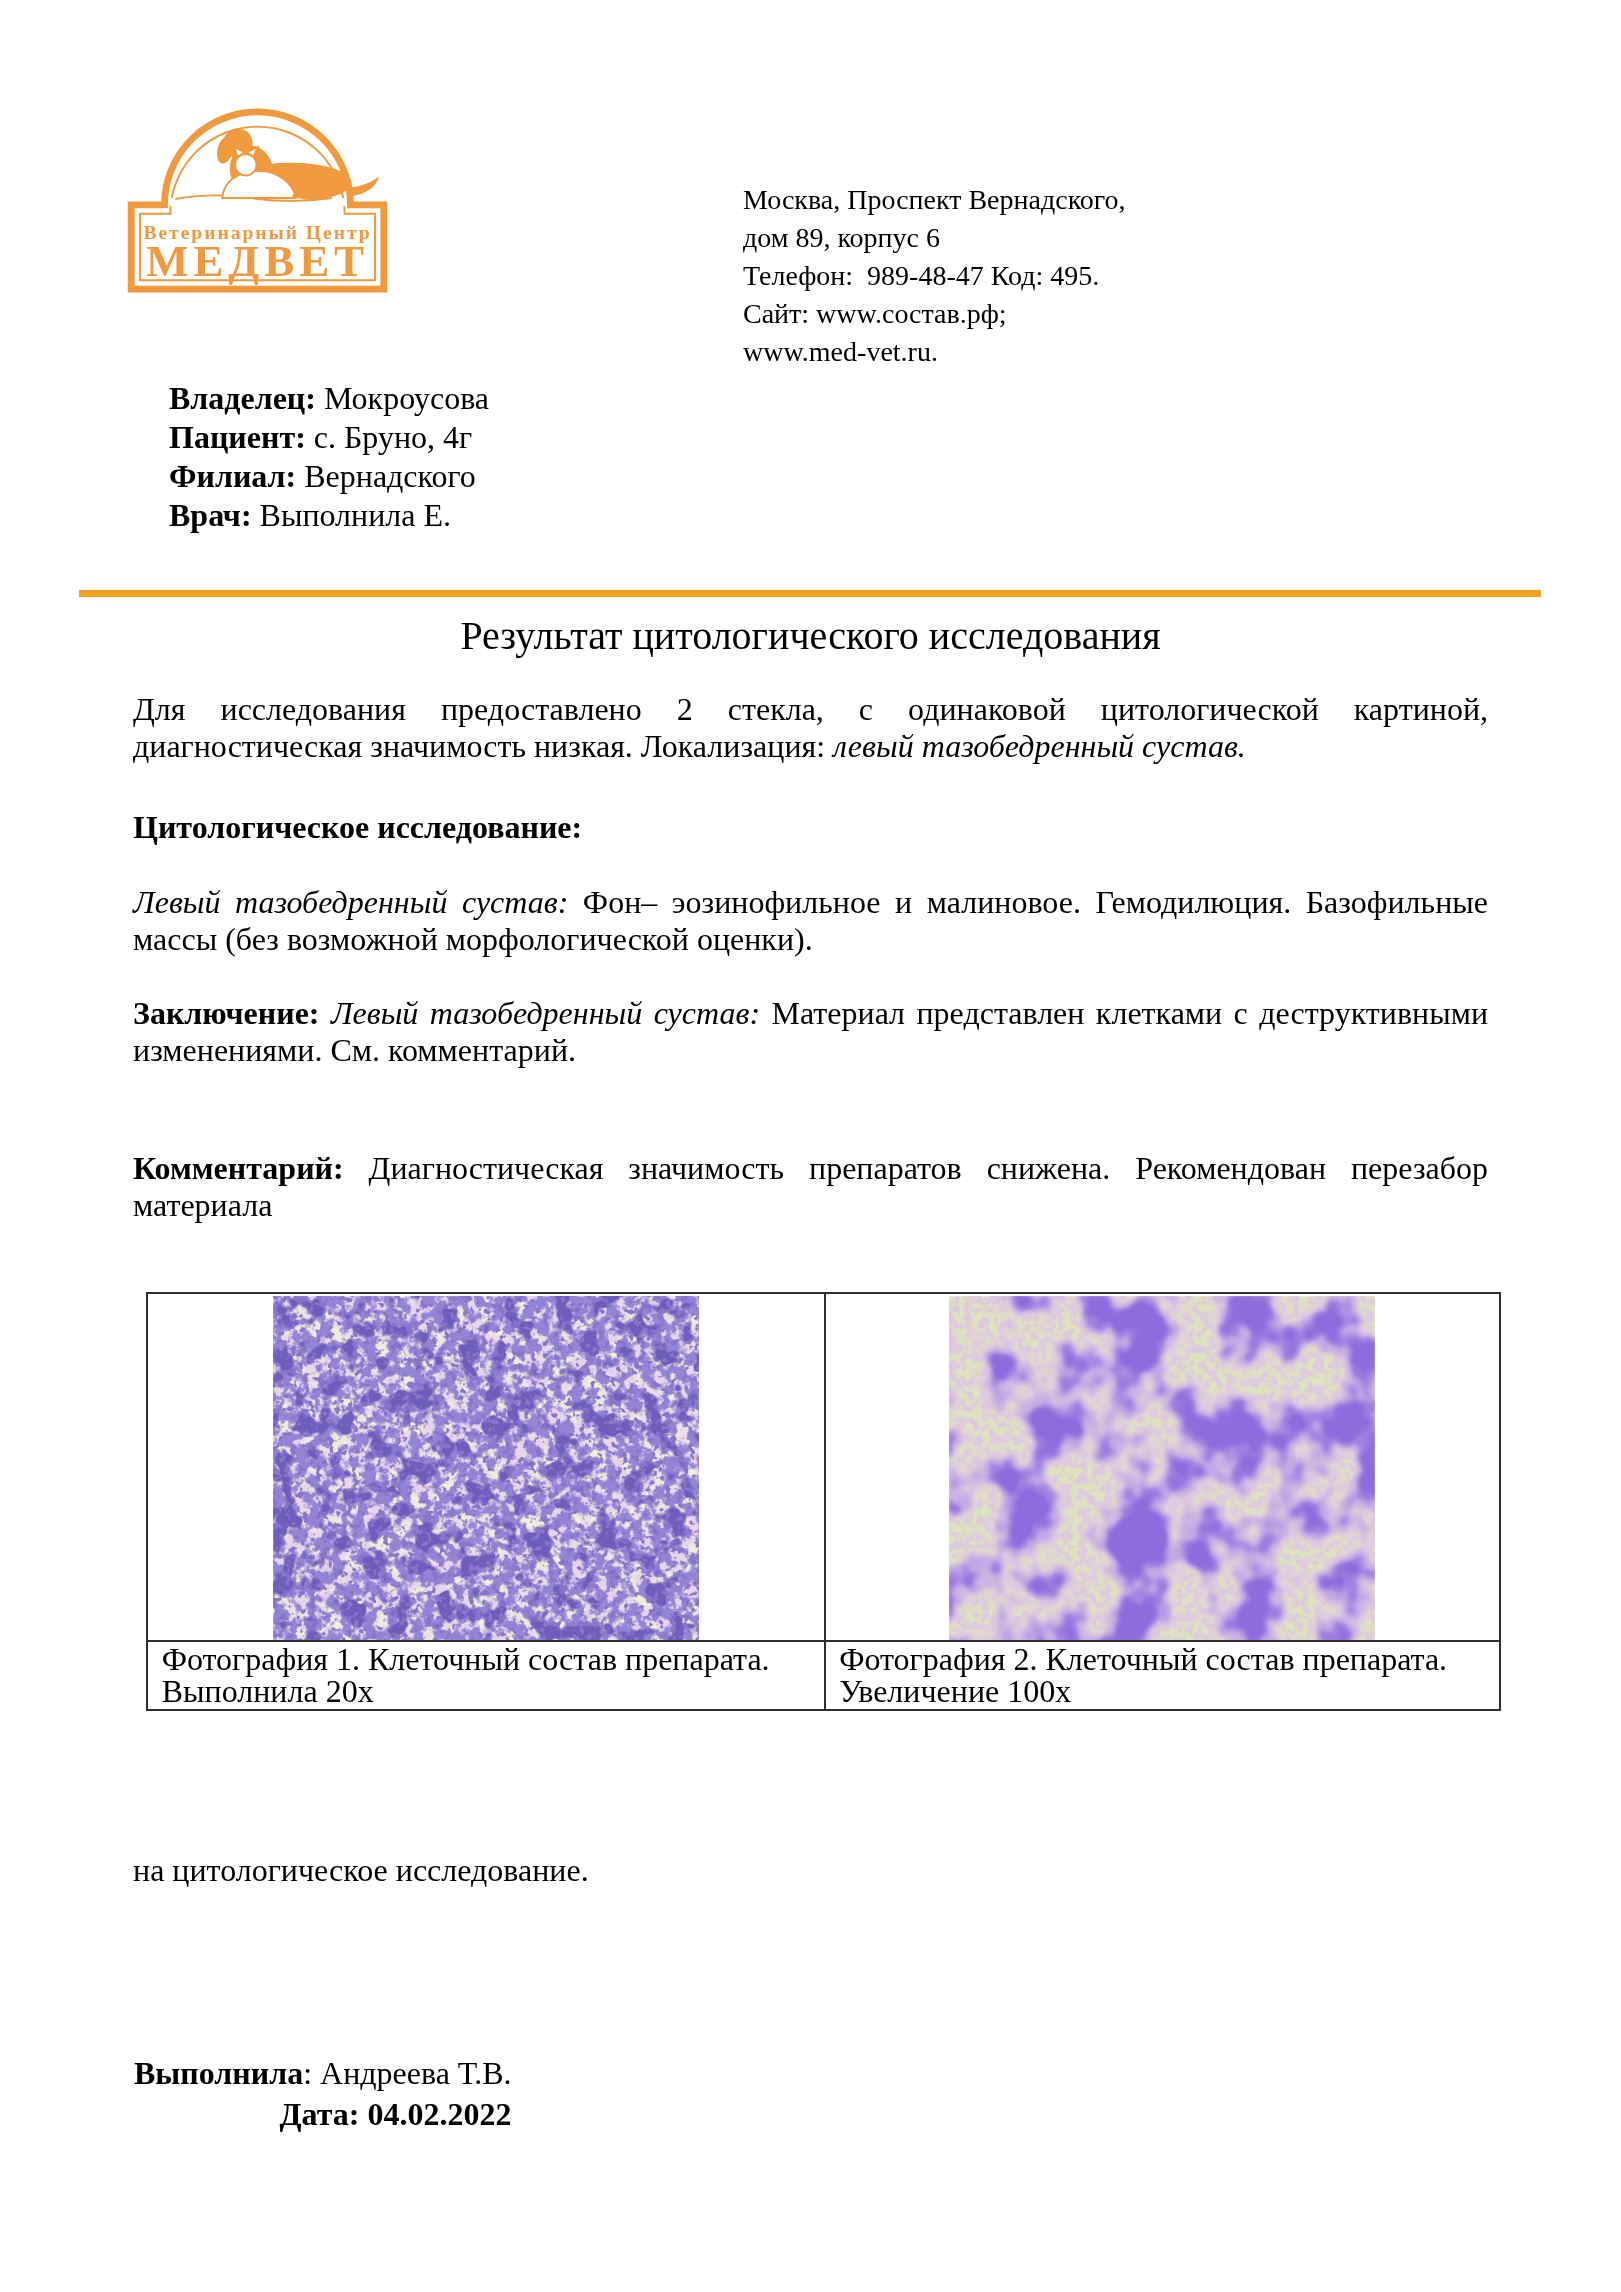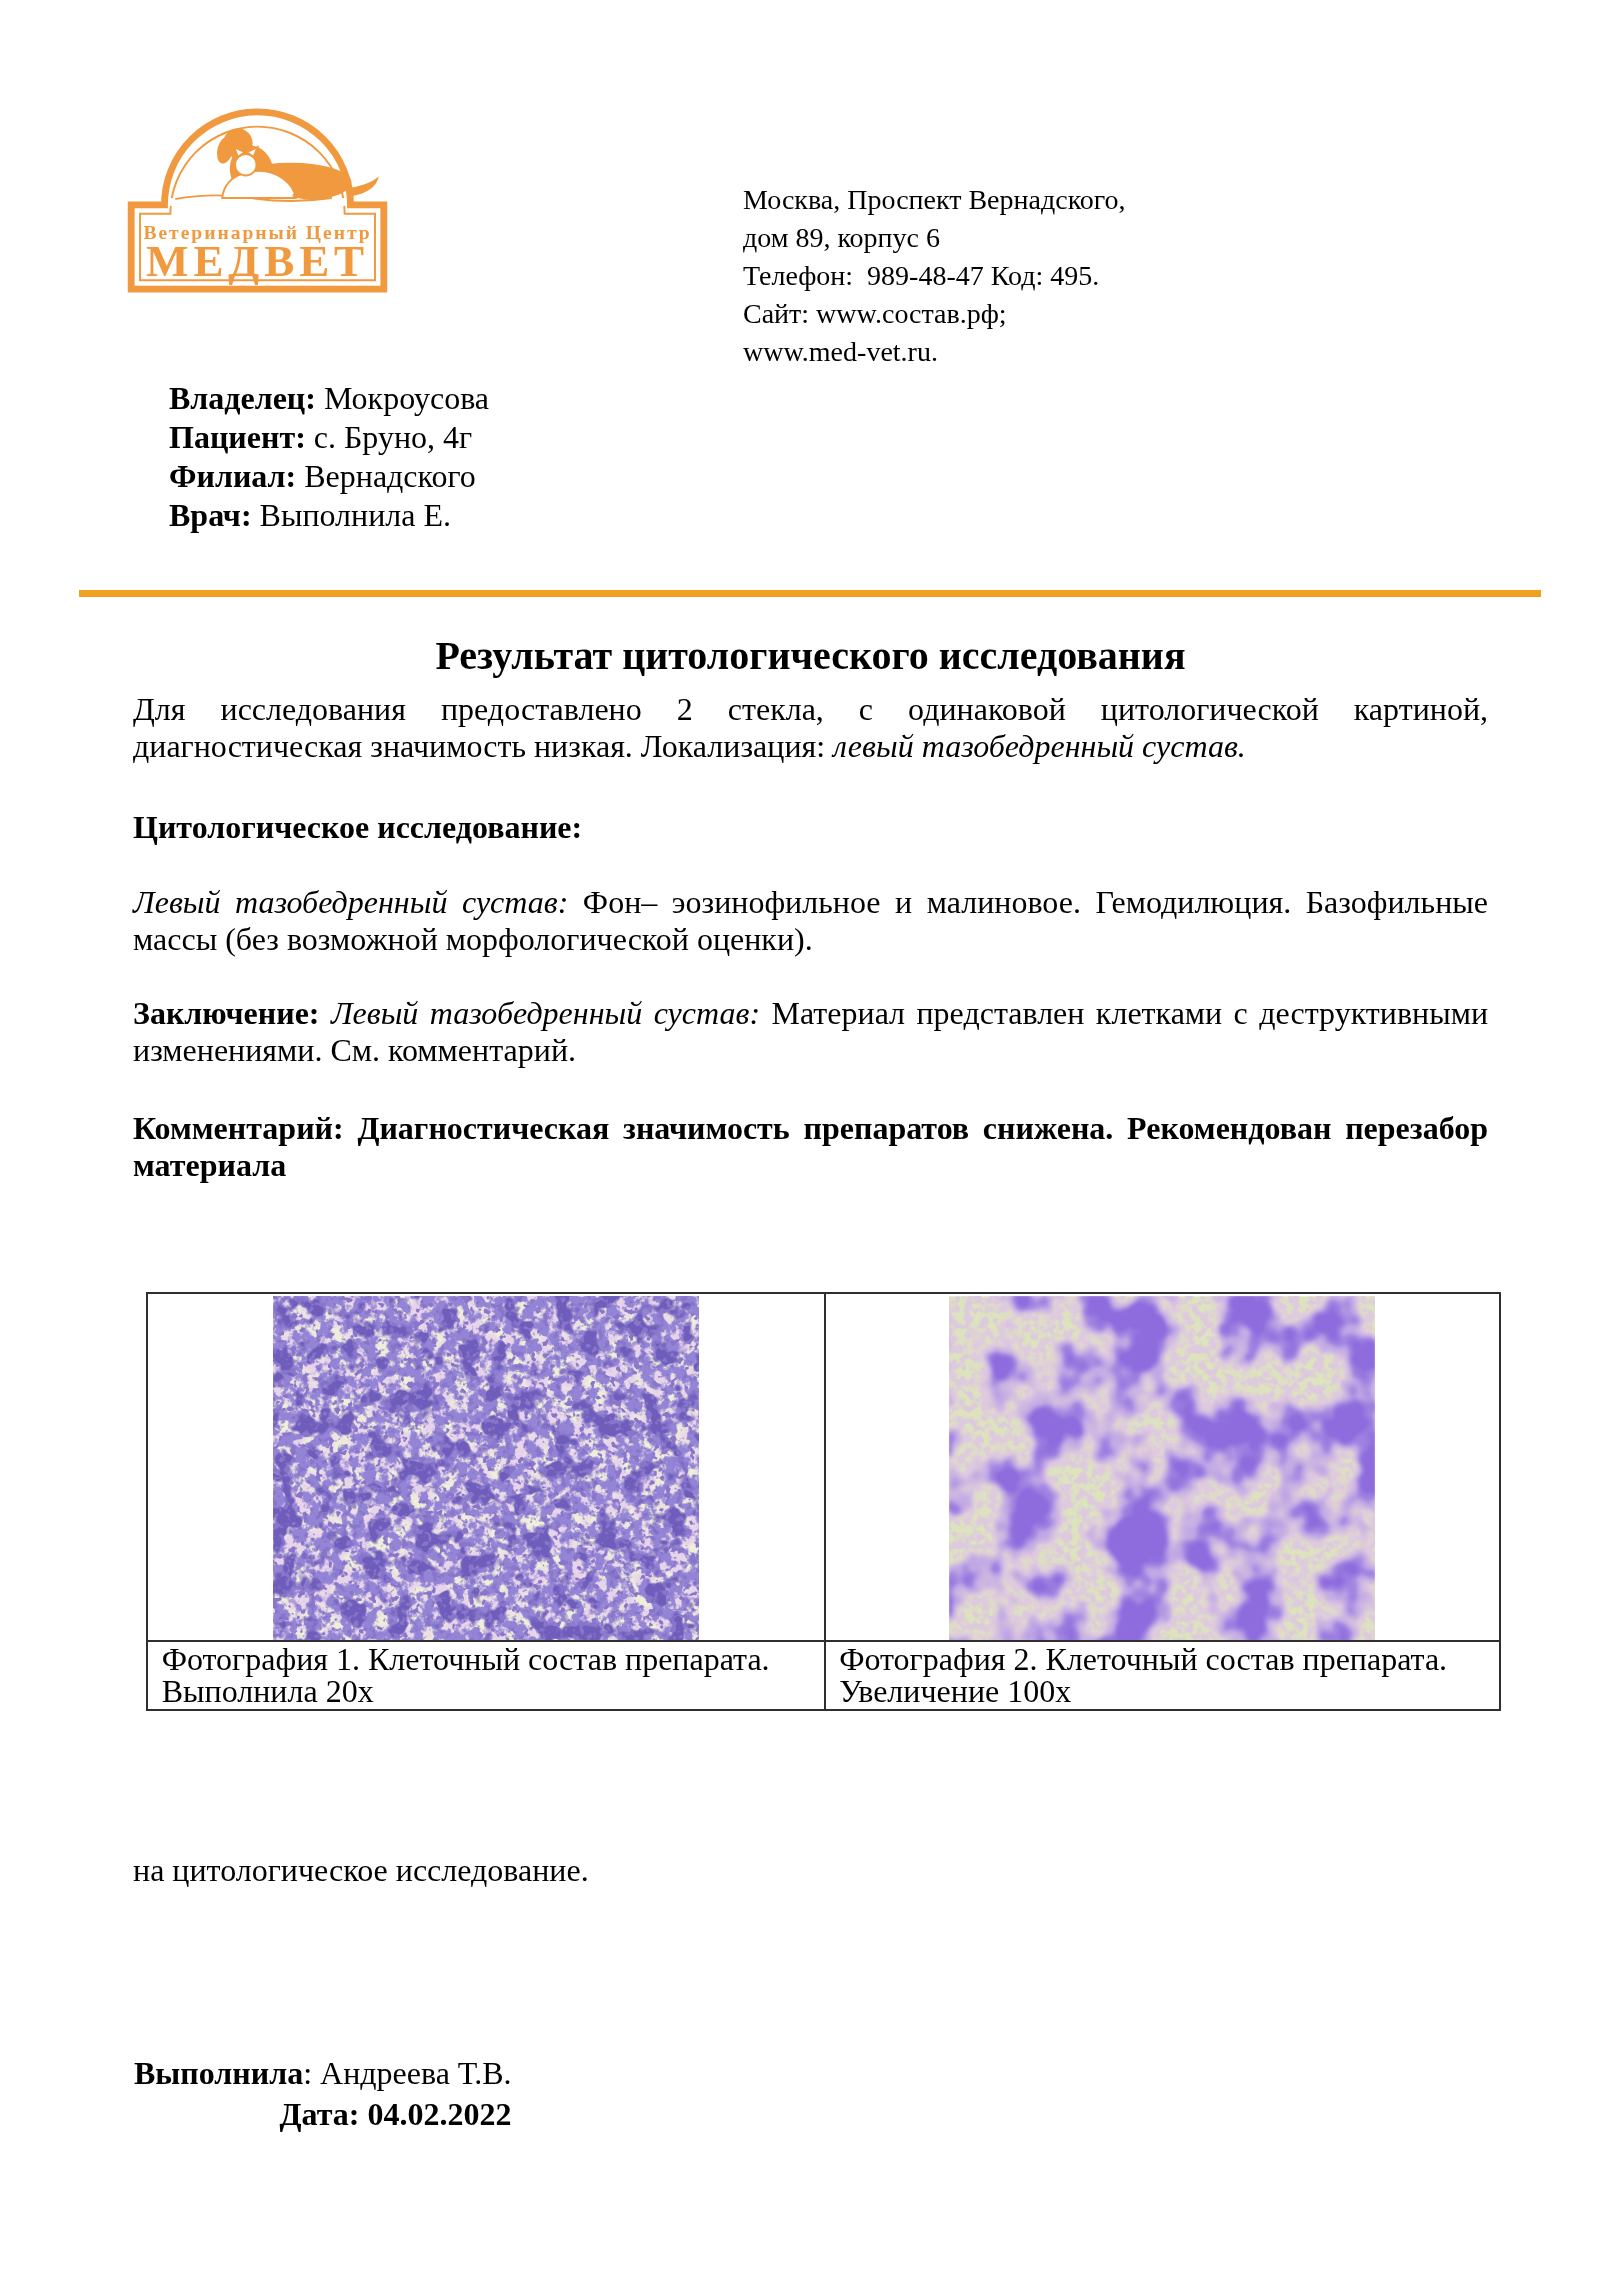--- a/index.html
+++ b/index.html
@@ -14,32 +14,32 @@
     position:absolute; right:133px; top:167px; width:745px;
     text-align:left; font-size:28px; line-height:38px;margin-top:14px;
   }
   .contact div { white-space:pre; }
   .patient { position:absolute; left:169px; top:379px; font-size:32px; line-height:39px; }
   .patient b { font-weight:bold; }
   .rule { position:absolute; left:79px; top:590px; width:1462px; height:6.9px; background:#EFA11F; }
 
   
   .doc-title {
-    position:absolute; left:133px; top:632px; width:1355px;
-    text-align:center; font-size:40px; font-weight:bold; line-height:47px;
+    position:absolute; left:133px; top:612px; width:1355px;
+    text-align:center; font-size:40px; font-weight:normal; line-height:47px;
   }
   .para {
     position:absolute; left:133px; width:1355px;
     font-size:32px; line-height:37px; text-align:justify;
   }
   .p-intro      { top:691px; }
   .p-section    { top:809px; font-weight:bold; text-align:left; }
   .p-cytology   { top:884px; }
   .p-conclusion { top:995px; }
-  .p-comment    { top:1110px;font-weight:bold; }
+  .p-comment    { top:1150px; }
   .p-after      { top:1852px; text-align:left; }
 
   
   .photo-table {
     position:absolute; left:146px; top:1292px; width:1355px; height:419px;
     box-sizing:border-box; border:2px solid #2f2f2f; border-top-width:2.9px;
     display:grid; grid-template-columns:1fr 1fr; grid-template-rows:1fr 69px;
   }
   .pcell { display:flex; justify-content:center; align-items:flex-start; padding-top:2px; overflow:hidden; }
   .col-r { border-left:2px solid #2f2f2f; }

